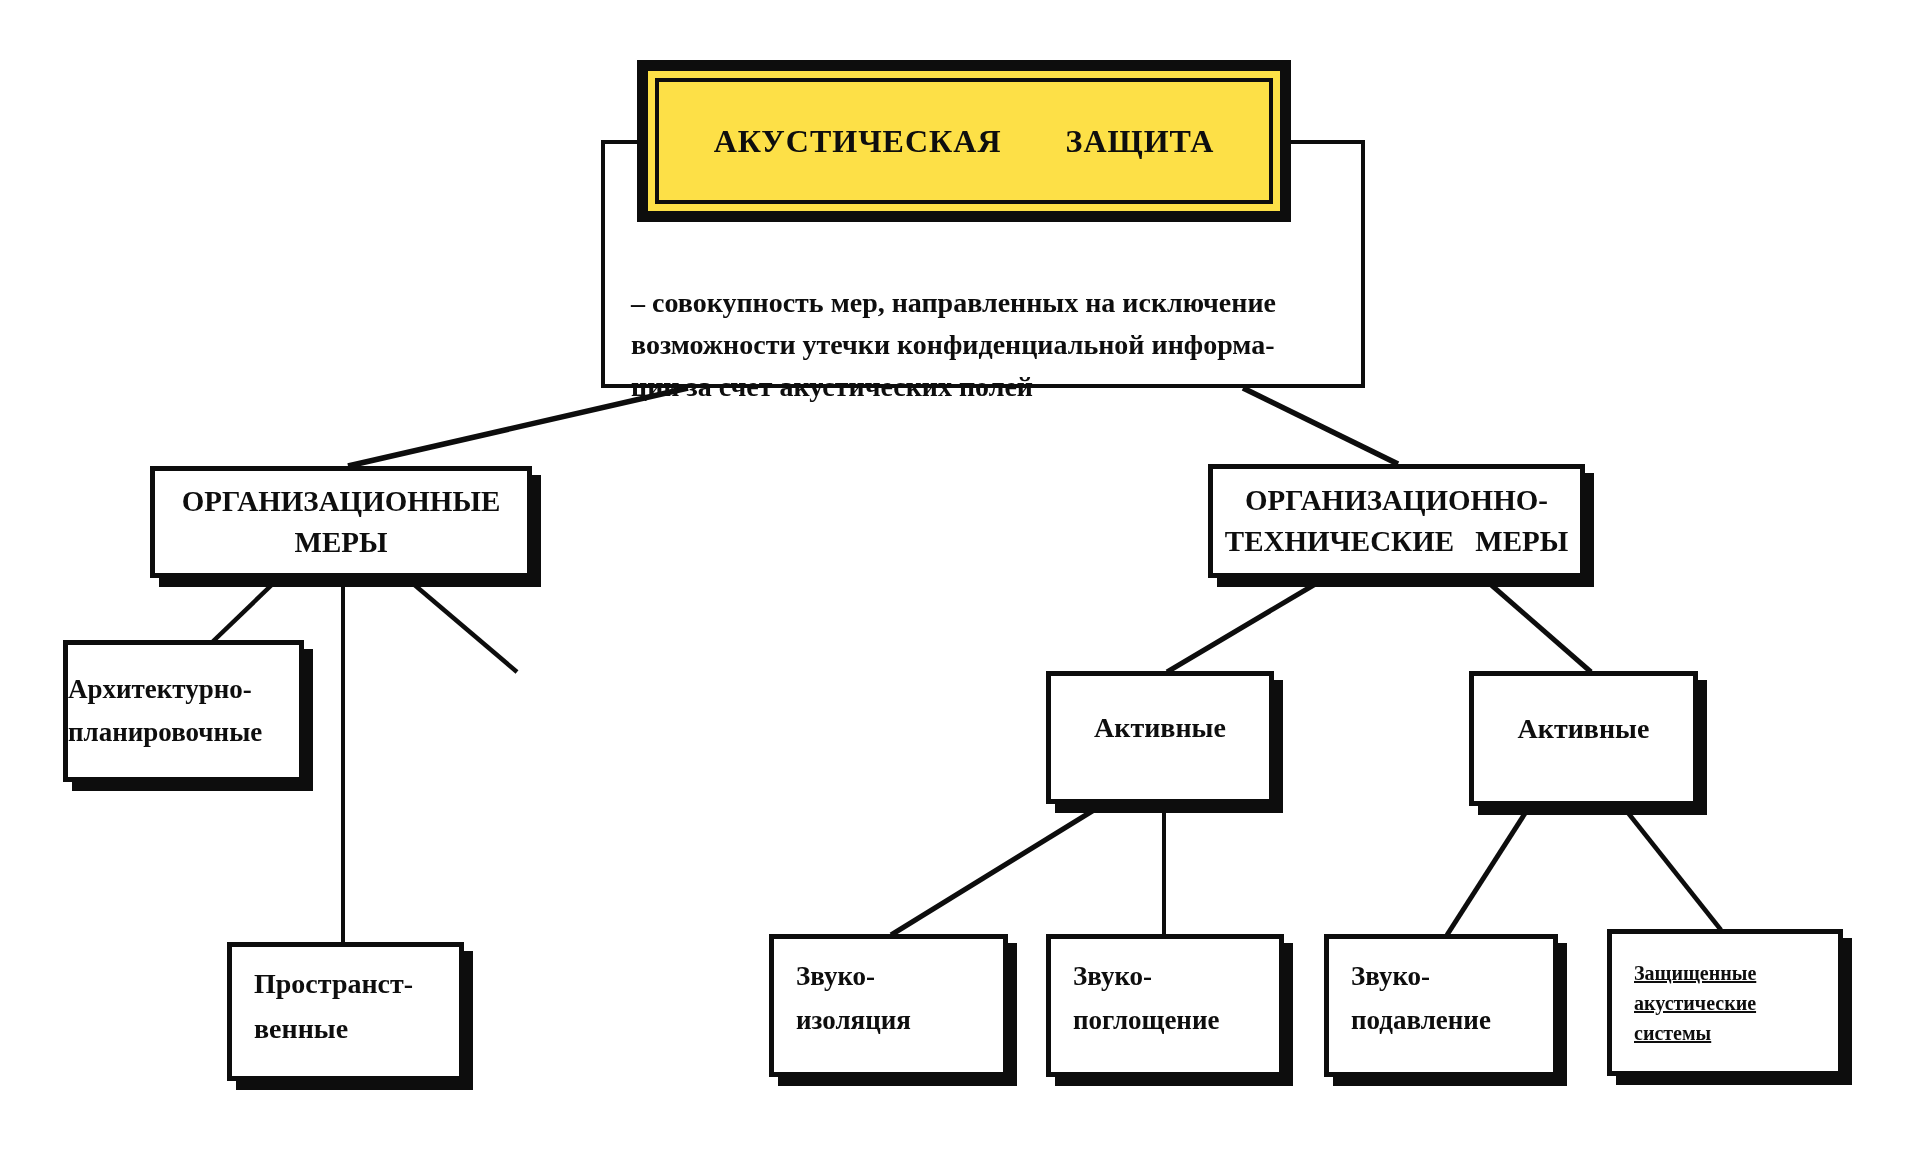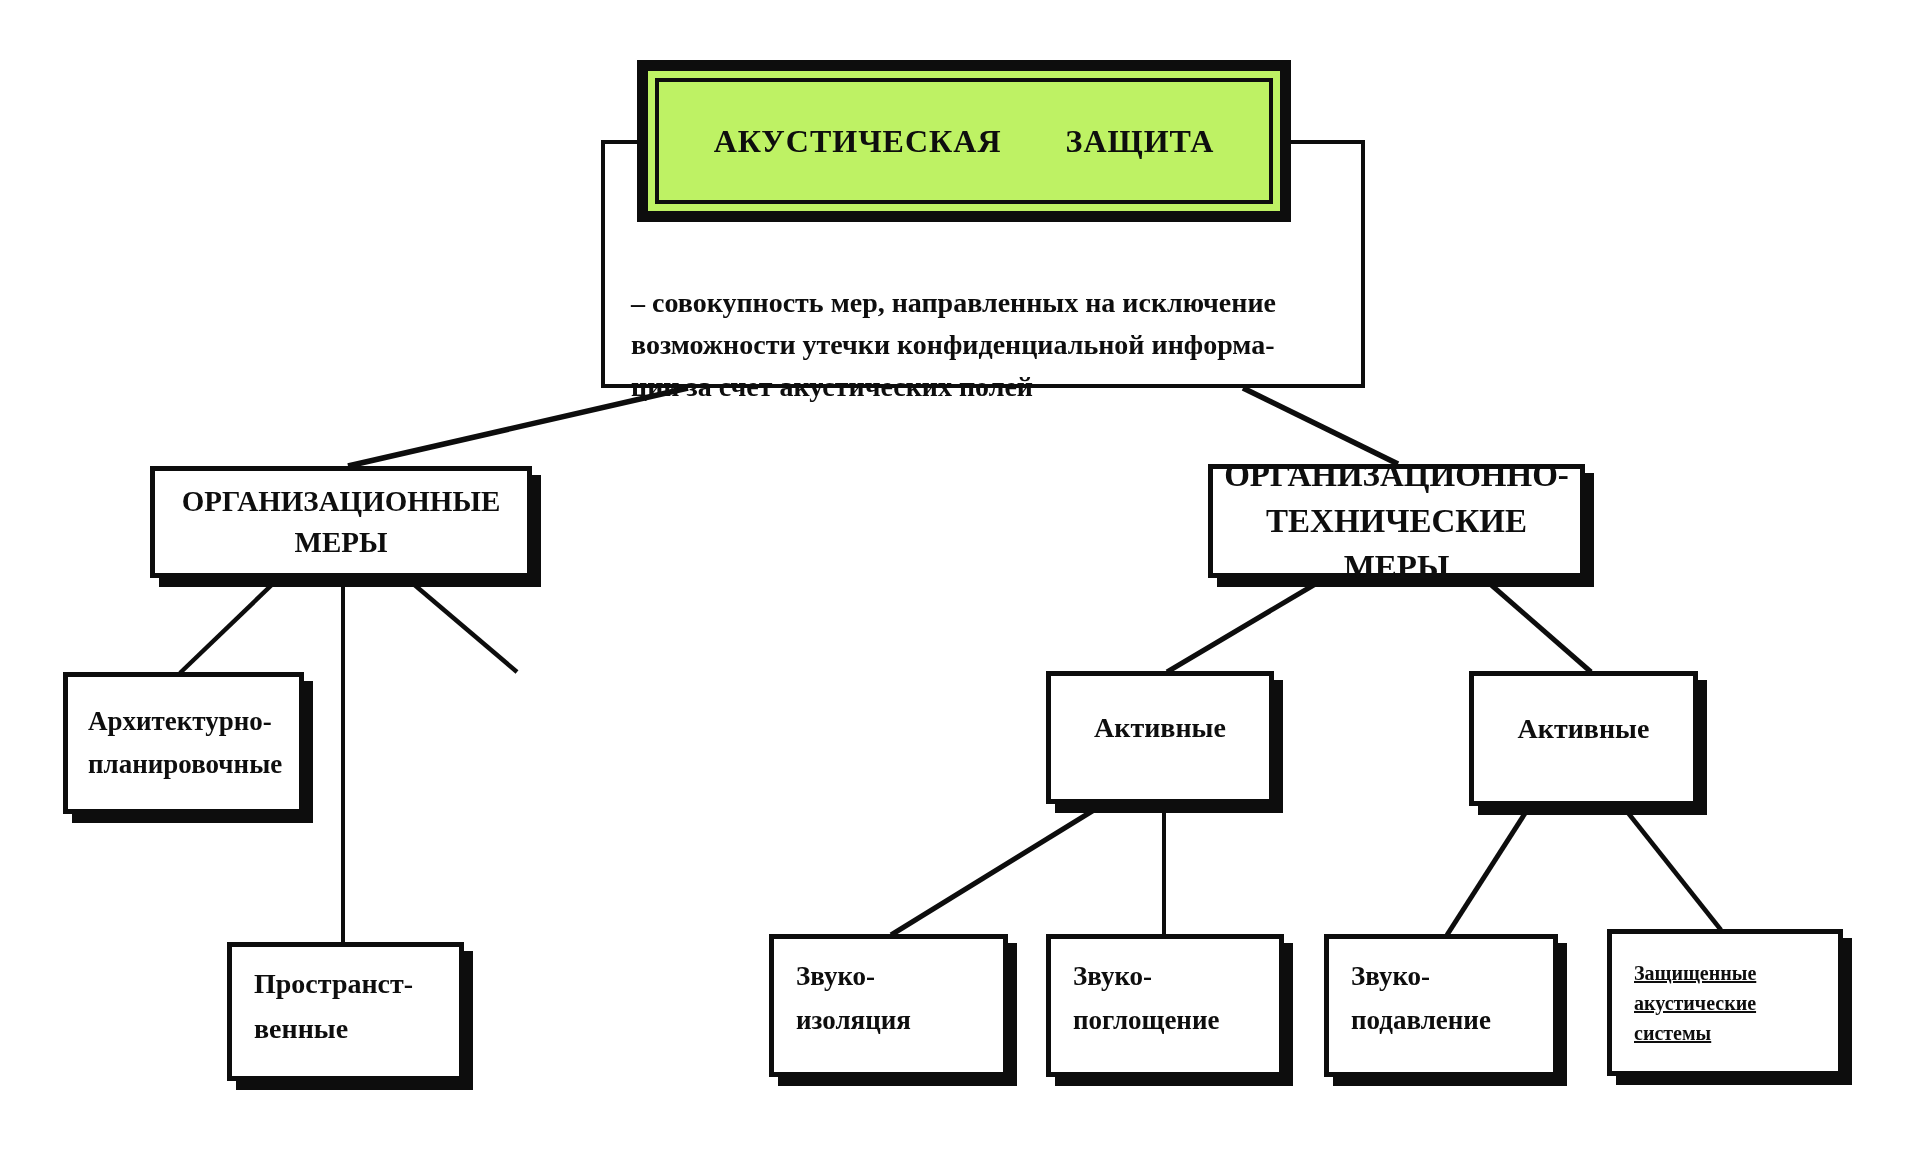--- a/index.html
+++ b/index.html
@@ -21,41 +21,41 @@
     display:flex;flex-direction:column;justify-content:center;
     font-weight:bold;
     white-space:pre-line;
     line-height:1.6;
   }
   .box.center{align-items:center;text-align:center;}
   .box.left{align-items:flex-start;text-align:left;}
   
   .title-outer{
     position:absolute;left:637px;top:60px;width:654px;height:162px;
-    border:11px solid #0d0d0d;background:#bef264;box-sizing:border-box;
+    border:11px solid #0d0d0d;background:#fde047;box-sizing:border-box;
     padding:7px;z-index:3;
   }
   .title-inner{
     width:100%;height:100%;box-sizing:border-box;
     border:4px solid #0d0d0d;
     display:flex;align-items:center;justify-content:center;
     font-weight:bold;font-size:32px;letter-spacing:1px;word-spacing:55px;
   }
   .def-box{
     position:absolute;left:580px;top:140px;width:764px;height:248px;
     border:4px solid #0d0d0d;background:#ffffff;box-sizing:border-box;
     z-index:2;
     padding:96px 20px 0 26px;
     font-weight:bold;font-size:28px;line-height:1.5;
     white-space:pre-line;
     margin-left:21px;
   }
   .org      {left:150px; top:466px; width:382px; height:112px; font-size:29px; line-height:1.4;}
-  .orgtech  {left:1208px;top:464px; width:377px; height:114px; font-size:33px; line-height:1.4; word-spacing:14px;}
-  .arch     {left:63px;  top:672px; width:241px; height:142px; font-size:27px; padding-left:20px;}
+  .orgtech  {left:1208px;top:464px; width:377px; height:114px; font-size:29px; line-height:1.4; word-spacing:14px;}
+  .arch     {left:63px;  top:640px; width:241px; height:142px; font-size:27px; padding-left:0;}
   .rezhim   {left:392px; top:671px; width:245px; height:143px; font-size:28px; padding-bottom:26px;}
   .prostr   {left:227px; top:942px; width:237px; height:139px; font-size:28px; padding-left:22px; padding-bottom:10px;}
   .passiv   {left:1046px;top:671px; width:228px; height:133px; font-size:28px; padding-bottom:18px;}
   .aktiv    {left:1469px;top:671px; width:229px; height:135px; font-size:28px; padding-bottom:18px;}
   .zvi      {left:769px; top:934px; width:239px; height:143px; font-size:27px; padding-left:22px; padding-bottom:14px;}
   .zvp      {left:1046px;top:934px; width:238px; height:143px; font-size:27px; padding-left:22px; padding-bottom:14px;}
   .zvpd     {left:1324px;top:934px; width:234px; height:143px; font-size:27px; padding-left:22px; padding-bottom:14px;}
   .zash     {left:1607px;top:929px; width:236px; height:147px; font-size:20px; line-height:1.5; padding-left:22px;text-decoration:underline;}
 </style>
 </head>

